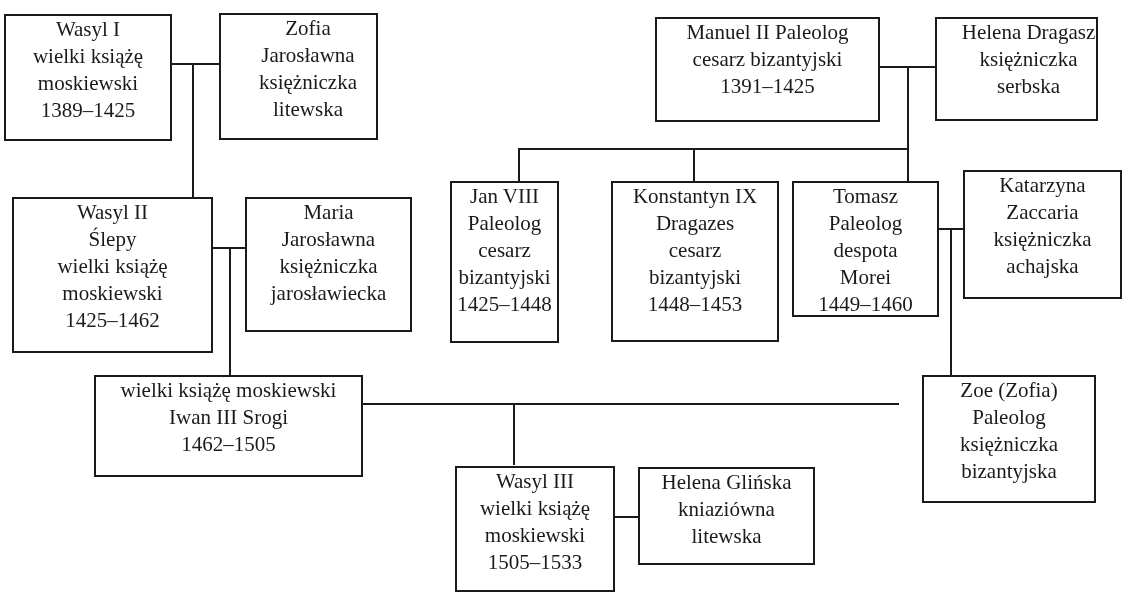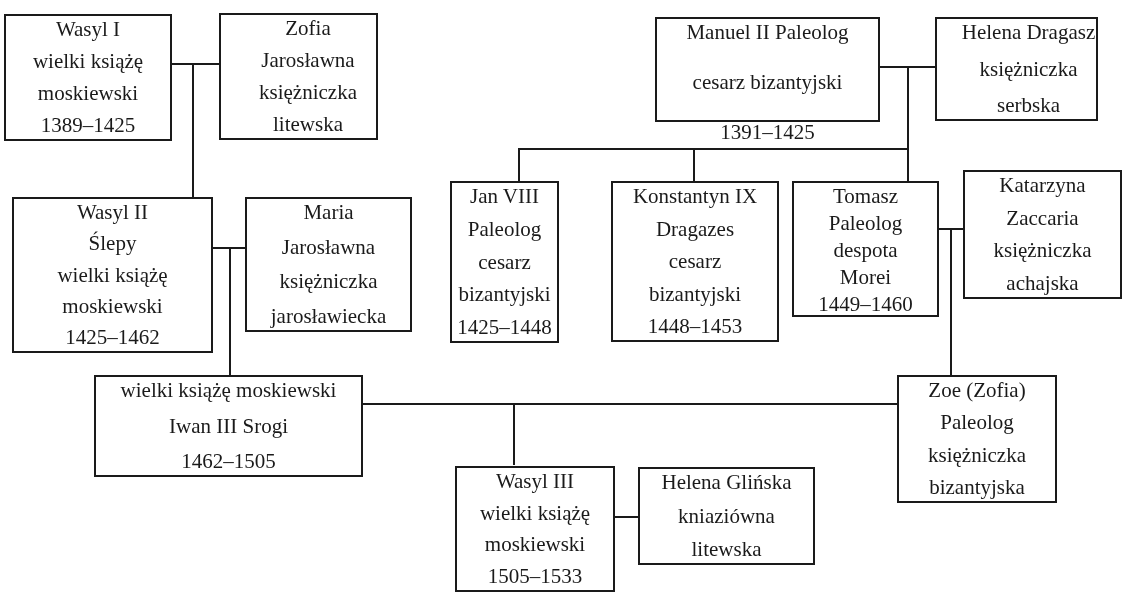--- a/index.html
+++ b/index.html
@@ -1,20 +1,20 @@
 <!DOCTYPE html>
 <html><head>
 <meta charset="utf-8">
 <style>
   html, body { margin:0; padding:0; background:#ffffff; }
   #stage { position:relative; width:1137px; height:606px; background:#fff; overflow:hidden; }
   .box {
     position:absolute; box-sizing:border-box;
     border:2px solid #1a1a1a; background:#fff;
-    display:flex; flex-direction:column; align-items:center; justify-content:space-between;
+    display:flex; flex-direction:column; align-items:center; justify-content:flex-start;
     font-family:"Liberation Serif", "DejaVu Serif", serif;
     font-size:21px; line-height:27px; color:#1a1a1a; text-align:center;
   }
   .box span { display:block; white-space:nowrap; }
   .ln { position:absolute; background:#1a1a1a; }
   .h { height:2px; }
   .v { width:2px; }
 </style>
 </head>
 <body>
@@ -81,21 +81,21 @@
     <span>moskiewski</span>
     <span>1505–1533</span>
   </div>
 
   <div class="box" style="left:638px;top:467px;width:177px;height:98px;">
     <span>Helena Glińska</span>
     <span>kniaziówna</span>
     <span>litewska</span>
   </div>
 
-  <div class="box" style="left:655px;top:17px;width:225px;height:105px;gap:23px;">
+  <div class="box" style="left:655px;top:17px;width:225px;height:105px;">
     <span>Manuel II Paleolog</span>
     <span>cesarz bizantyjski</span>
     <span>1391–1425</span>
   </div>
 
   <div class="box" style="left:935px;top:17px;width:163px;height:104px;padding-left:24px;">
     <span>Helena Dragasz</span>
     <span>księżniczka</span>
     <span>serbska</span>
   </div>
@@ -124,20 +124,20 @@
     <span>1449–1460</span>
   </div>
 
   <div class="box" style="left:963px;top:170px;width:159px;height:129px;">
     <span>Katarzyna</span>
     <span>Zaccaria</span>
     <span>księżniczka</span>
     <span>achajska</span>
   </div>
 
-  <div class="box" style="left:897px;top:375px;width:160px;height:128px;">
+  <div class="box" style="left:922px;top:375px;width:174px;height:128px;">
     <span>Zoe (Zofia)</span>
     <span>Paleolog</span>
     <span>księżniczka</span>
     <span>bizantyjska</span>
   </div>
 
 </div>
 
 </body></html>

